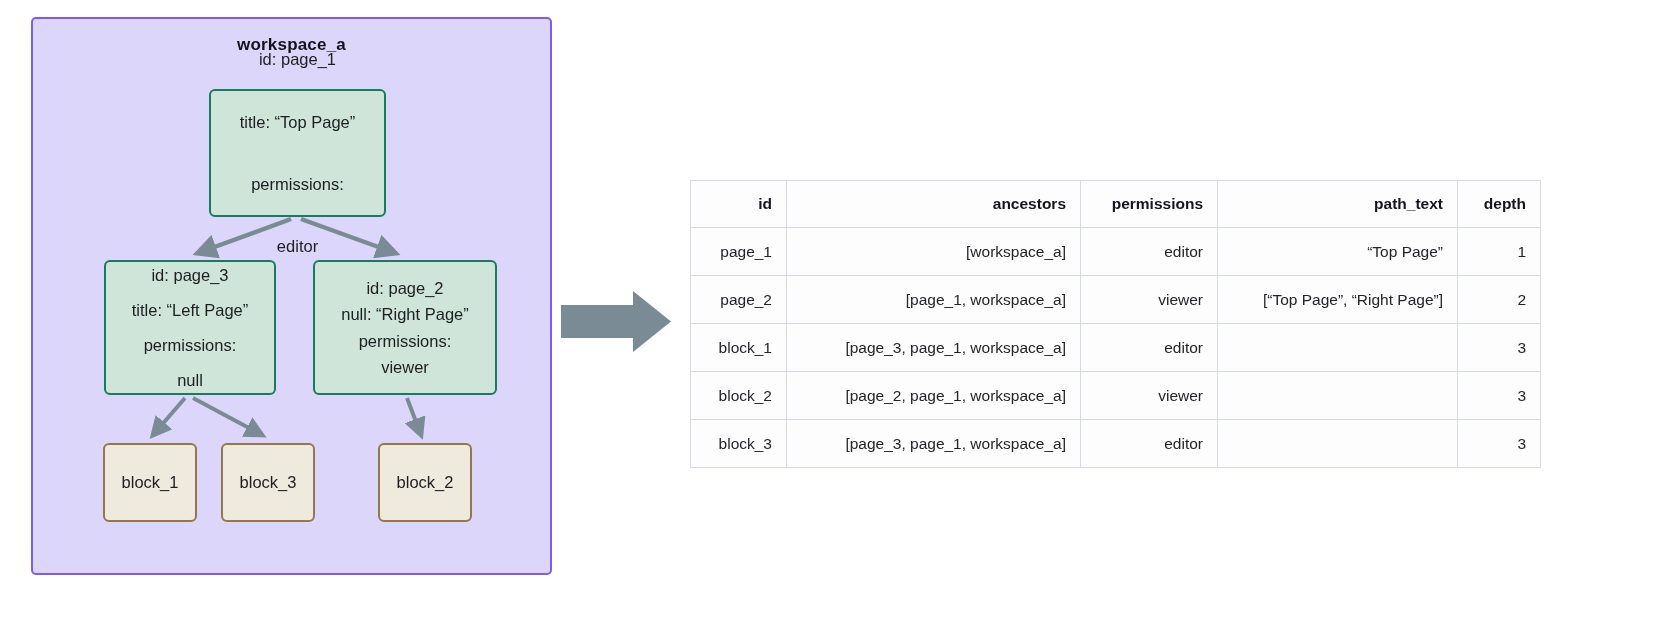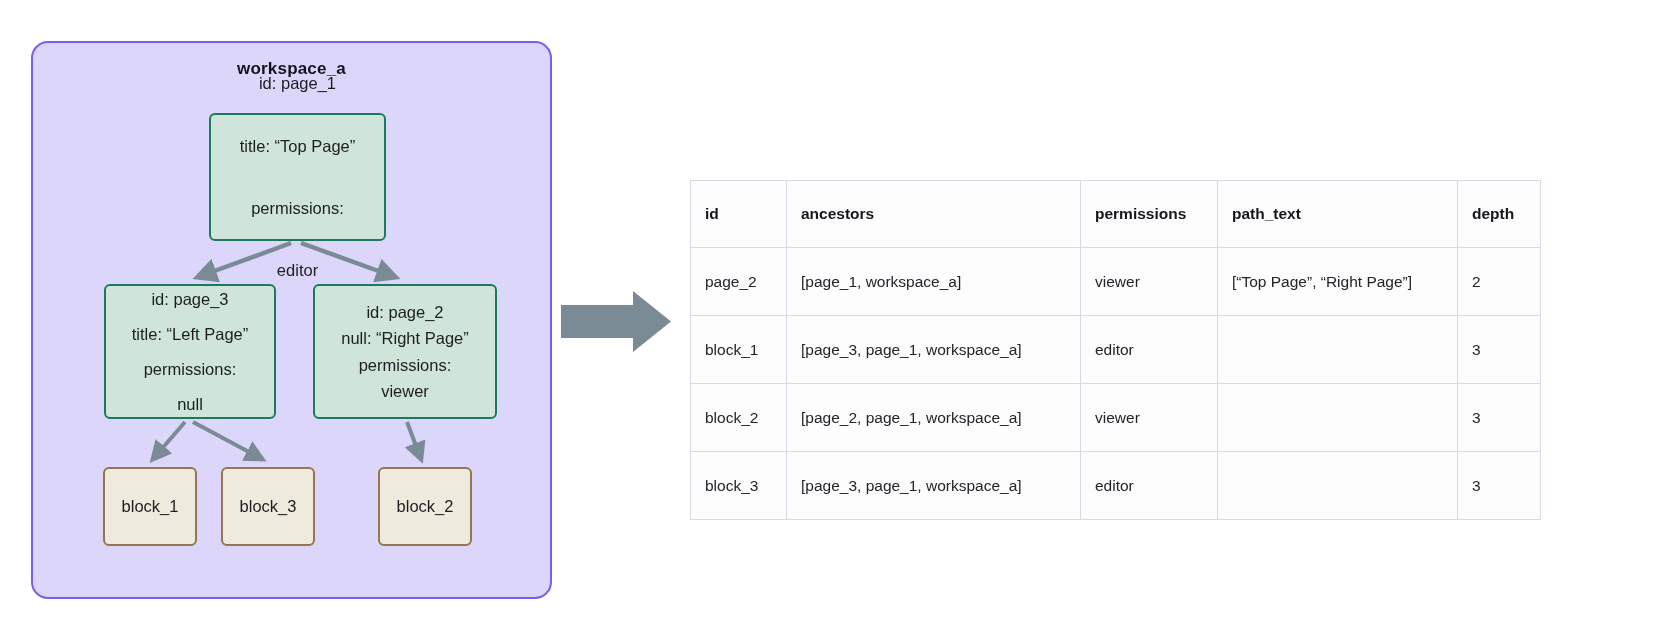--- a/index.html
+++ b/index.html
@@ -17,23 +17,22 @@
 
   
   #workspace-container {
     position: absolute;
     left: 31px;
     top: 17px;
     width: 521px;
     height: 558px;
     background: #ddd6fb;
     border: 2.5px solid #7c5cf5;
-    border-radius: 17px;
+    border-radius: 5px;
     box-sizing: border-box;
-    margin-top: 24px;
   }
   #workspace-title {
     position: absolute;
     left: 0;
     top: 16px;
     width: 100%;
     text-align: center;
     font-size: 17px;
     font-weight: bold;
     color: #13131f;
@@ -102,22 +101,22 @@
   }
   table#result-table {
     border-collapse: collapse;
     background: #fdfdfe;
     font-size: 15.5px;
     color: #22242a;
   }
   table#result-table th,
   table#result-table td {
     border: 1px solid #d5dae4;
-    text-align: left;
-    padding: 12px 14px;
+    text-align: right;
+    padding: 2px 14px;
     height: 43px;
     vertical-align: middle;
     white-space: nowrap;
     font-weight: normal;
   }
   table#result-table thead th {
     font-weight: bold;
     color: #15161c;
     background: #fdfdfe;
     height: 42px;
@@ -195,20 +194,27 @@
       <tr>
         <th class="col-id">id</th>
         <th class="col-ancestors">ancestors</th>
         <th class="col-perms">permissions</th>
         <th class="col-path">path_text</th>
         <th class="col-depth">depth</th>
       </tr>
     </thead>
     <tbody>
       <tr>
+        <td class="col-id">page_1</td>
+        <td class="col-ancestors">[workspace_a]</td>
+        <td class="col-perms">editor</td>
+        <td class="col-path">“Top Page”</td>
+        <td class="col-depth">1</td>
+      </tr>
+      <tr>
         <td class="col-id">page_2</td>
         <td class="col-ancestors">[page_1, workspace_a]</td>
         <td class="col-perms">viewer</td>
         <td class="col-path">[“Top Page”, “Right Page”]</td>
         <td class="col-depth">2</td>
       </tr>
       <tr>
         <td class="col-id">block_1</td>
         <td class="col-ancestors">[page_3, page_1, workspace_a]</td>
         <td class="col-perms">editor</td>

